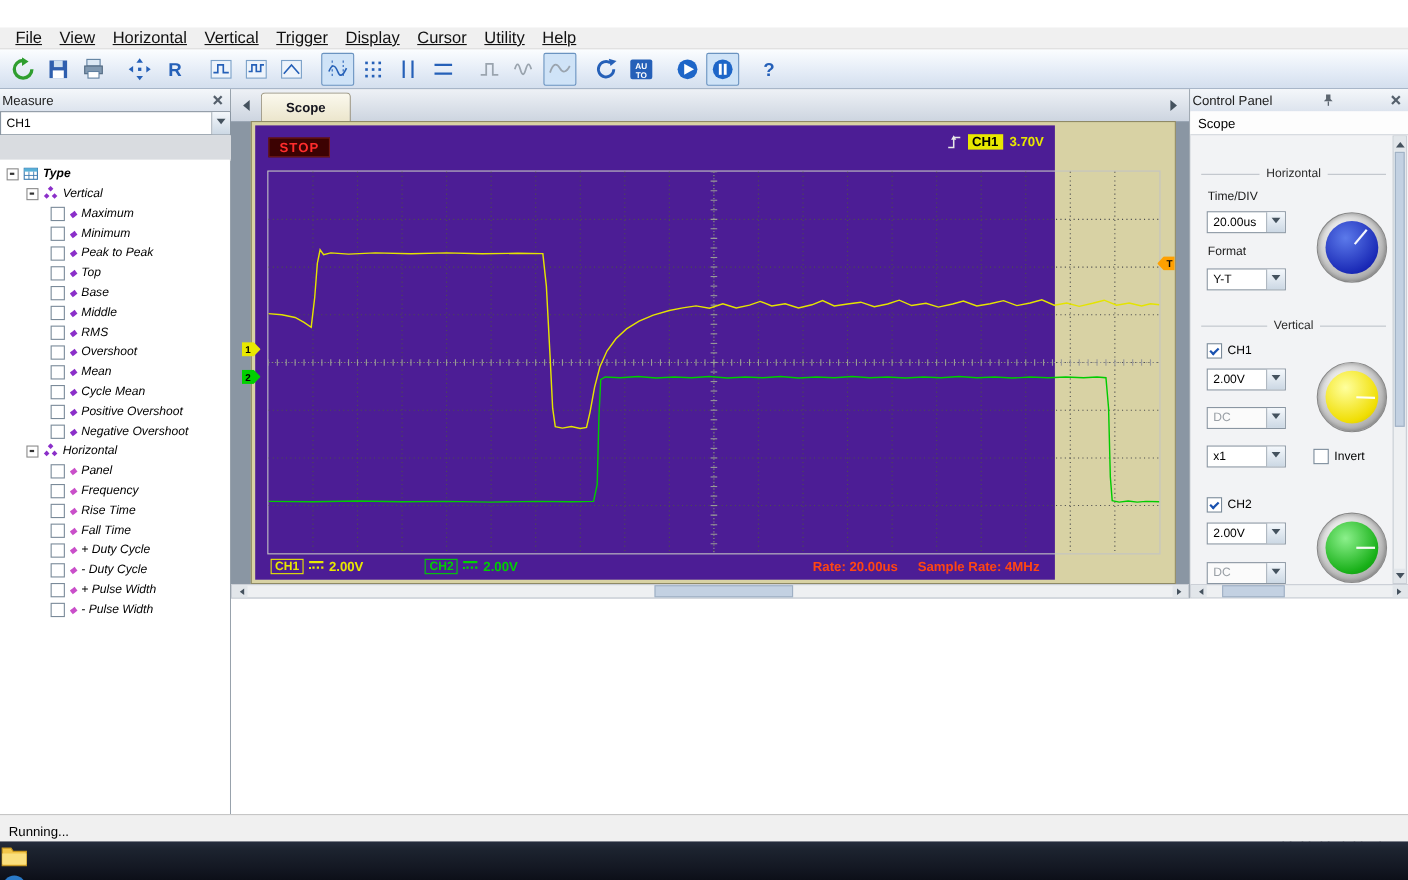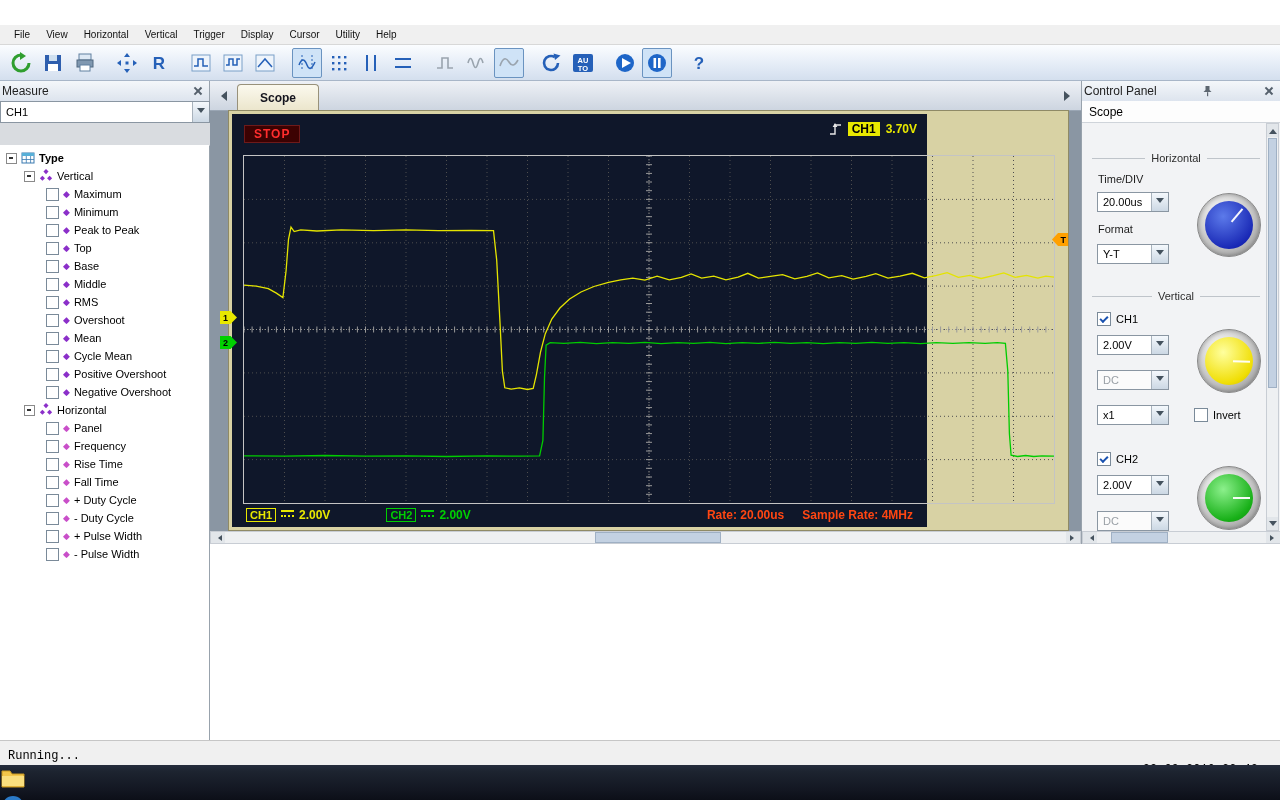--- a/index.html
+++ b/index.html
@@ -17,21 +17,21 @@
     background:linear-gradient(#e9f2fb,#b9cde4 50%,#93b0cf);margin-left:1px;position:relative;}
   .wbtn.close{width:41px;background:linear-gradient(#f2a695,#d9614c 45%,#b8311c);}
   .wbtn-min::after{content:'';position:absolute;left:9px;bottom:4px;width:10px;height:3px;background:#2a4258;}
   .wbtn-max::after{content:'';position:absolute;left:9px;top:4px;width:9px;height:7px;border:2px solid #2a4258;}
   .wbtn-x::before,.wbtn-x::after{content:'';position:absolute;left:19px;top:3px;width:2.5px;height:11px;background:#fff;}
   .wbtn-x::before{transform:rotate(45deg);} .wbtn-x::after{transform:rotate(-45deg);}
 
   
   .menubar{position:absolute;left:0;top:25px;width:1280px;height:20px;background:#f0f0f0;
     border-bottom:1px solid #d8d8d8;display:flex;align-items:center;padding-left:6px;box-sizing:border-box;}
-  .menu-item{padding:2px 8px;font-size:10px;color:#111;}
+  .menu-item{padding:2px 8px;font-size:15px;color:#111;text-decoration:underline;}
   .toolbar{position:absolute;left:0;top:45px;width:1280px;height:36px;
     background:linear-gradient(#fbfdff,#e3ebf6 60%,#d4dfee);border-bottom:1px solid #a8b6c8;
     display:flex;align-items:center;padding-left:6px;box-sizing:border-box;}
   .tbtn{width:28px;height:28px;display:flex;align-items:center;justify-content:center;
     border:1px solid transparent;border-radius:2px;margin-right:2px;}
   .tbtn.sel{background:#cfe3f7;border-color:#6a93c0;}
   .tbtn.gap{margin-left:10px;}
 
   
   .measure{position:absolute;left:0;top:81px;width:210px;height:659px;background:#fff;
@@ -43,21 +43,21 @@
   .ph-x::before{transform:rotate(45deg);} .ph-x::after{transform:rotate(-45deg);}
   .combo{position:relative;height:20px;background:#fff;border:1px solid #8a96a2;
     display:flex;align-items:center;padding-left:5px;font-size:11px;box-sizing:border-box;}
   .combo .arrowbox{margin-left:auto;width:16px;align-self:stretch;border-left:1px solid #a8b2bc;
     background:linear-gradient(#f4f8fc,#ccd8e4);display:flex;align-items:center;justify-content:center;}
   .tri-dn{width:0;height:0;border:4px solid transparent;border-top:5px solid #44525e;margin-top:4px;}
   .combo.disabled{color:#9aa0a6;background:#fbfbfb;}
   .measure-combo{position:absolute;left:0;top:20px;width:210px;height:22px;}
   .measure-strip{position:absolute;left:0;top:42px;width:210px;height:22px;background:#d9dce0;border-bottom:1px solid #c4c8cc;}
   .tree{position:absolute;left:0;top:64px;width:209px;bottom:0;background:#fff;overflow:hidden;padding-top:4px;}
-  .trow{height:18px;display:flex;align-items:center;font-size:11px;white-space:nowrap;}
+  .trow{height:18px;display:flex;align-items:center;font-size:11px;white-space:nowrap;font-style:italic;}
   .tlabel{margin-left:4px;}
   .exp{width:9px;height:9px;border:1px solid #8a8a8a;background:#fff;position:relative;flex:none;margin-right:4px;}
   .exp::after{content:'';position:absolute;left:1.5px;top:3.5px;width:4.5px;height:1.5px;background:#333;}
   .cb{width:12px;height:12px;border:1px solid #7a8a99;background:#fff;flex:none;
       display:flex;align-items:center;justify-content:center;}
   .cb.checked::after{content:'';width:6px;height:3px;border-left:2px solid #1a52b0;border-bottom:2px solid #1a52b0;
       transform:rotate(-45deg);margin-bottom:2px;}
   .diam{font-size:9px;line-height:9px;margin-left:4px;flex:none;}
 
   
@@ -65,21 +65,21 @@
   .tabbar{position:absolute;left:0;top:0;width:871px;height:29px;
     background:linear-gradient(#eef1f6,#cdd5e0);border-bottom:1px solid #9aa6b4;}
   .tabscroll{position:absolute;top:7px;width:15px;height:16px;display:flex;align-items:center;justify-content:center;}
   .tri-l{width:0;height:0;border:5px solid transparent;border-right:6px solid #45525e;}
   .tri-r{width:0;height:0;border:5px solid transparent;border-left:6px solid #45525e;}
   .tab{position:absolute;left:27px;top:3px;width:80px;height:26px;border:1px solid #98917a;border-bottom:none;
     border-radius:4px 4px 0 0;background:linear-gradient(#fbf9ee,#ebe5cb);
     display:flex;align-items:center;justify-content:center;font-weight:bold;color:#15151e;}
   .scope-frame{position:absolute;left:18px;top:29px;width:841px;height:421px;box-sizing:border-box;
     background:#d8d2a4;border:1px solid #8f8a66;}
-  .scope-black{position:absolute;left:3px;top:3px;width:695px;height:413px;background:#0f172a;}
+  .scope-black{position:absolute;left:3px;top:3px;width:695px;height:413px;background:#4c1d95;padding-left:32px;}
   .scope-top{position:absolute;left:0;top:0;right:0;height:40px;display:flex;align-items:center;}
   .stopbox{margin-left:12px;background:#3c0202;border:1px solid #6e1a1a;color:#ff2d2d;
     font-weight:bold;font-size:12px;padding:1px 9px;letter-spacing:1px;}
   .trig-info{position:absolute;right:10px;top:8px;display:flex;align-items:center;gap:6px;}
   .trig-badge{background:#e8e800;color:#000;font-weight:bold;font-size:12px;padding:0 4px;}
   .trig-level{color:#e8e800;font-weight:bold;font-size:12px;}
   .graticule{position:absolute;left:11px;top:41px;width:810px;height:347px;border:1px solid #c4c4c4;}
   .marker{position:absolute;height:13px;font-size:9px;font-weight:bold;color:#000;
     display:flex;align-items:center;}
   .marker.chm{width:17px;clip-path:polygon(0 0,62% 0,100% 50%,62% 100%,0 100%);padding-left:3px;box-sizing:border-box;}
@@ -125,21 +125,21 @@
   .inner.yellow{background:radial-gradient(circle at 38% 32%,#ffff9e,#f0de04 70%,#c8b400);}
   .inner.green{background:radial-gradient(circle at 38% 32%,#8cf08c,#18b018 70%,#0c860c);}
   .ptr-wrap{position:absolute;left:7px;top:7px;width:48px;height:48px;}
   .ptr-wrap::after{content:'';position:absolute;left:calc(50% - 1px);top:3px;width:2px;height:17px;background:rgba(255,255,255,.95);}
 
   
   .output{position:absolute;left:210px;top:544px;width:1070px;height:196px;background:#fff;}
   .output-head{height:18px;background:#edeff2;border-bottom:1px solid #c9ced5;
     display:flex;align-items:center;padding:0 6px;font-size:12px;color:#333;}
   .statusbar{position:absolute;left:0;top:740px;width:1280px;height:25px;background:#f0f0f0;
-    border-top:1px solid #c6c6c6;display:flex;align-items:center;padding:15px 8px;box-sizing:border-box;font-size:12px;font-family:Liberation Mono, monospace;}
+    border-top:1px solid #c6c6c6;display:flex;align-items:center;padding:15px 8px;box-sizing:border-box;font-size:12px;}
   .status-right{margin-left:auto;padding-right:14px;margin-top:28px;}
 
   
   .taskbar{position:absolute;left:0;top:765px;width:1280px;height:35px;
     background:linear-gradient(#46506244,#1d2430 18%,#131722 70%,#0c0f18);background-color:#1a2030;}
   .orb{position:absolute;left:6px;top:2px;width:30px;height:30px;border-radius:50%;
     background:radial-gradient(circle at 32% 26%,#cfe4fb,#4a86d4 45%,#143songs}
   .orb{background:radial-gradient(circle at 32% 26%,#cfe4fb,#4a86d4 45%,#14355e 85%);border:1px solid #0a1828;
     box-shadow:0 0 6px rgba(130,190,255,.55);display:flex;align-items:center;justify-content:center;}
   .flag{width:13px;height:11px;display:grid;grid-template-columns:6px 6px;grid-template-rows:5px 5px;gap:1px;transform:skewY(-8deg);}

